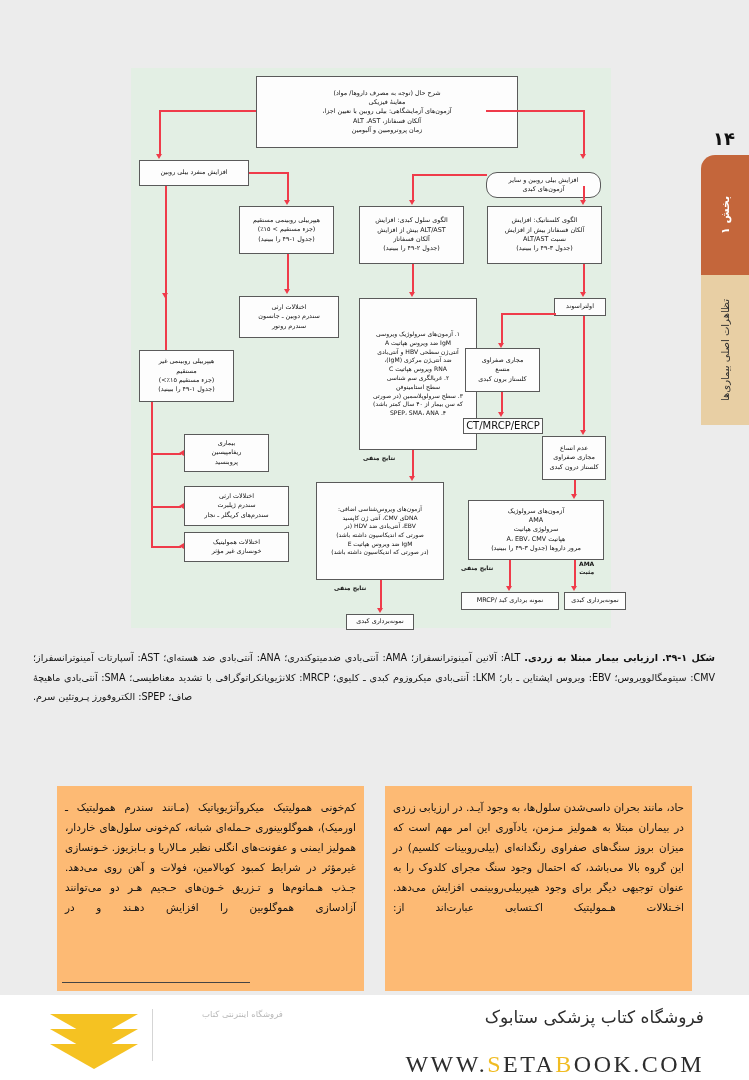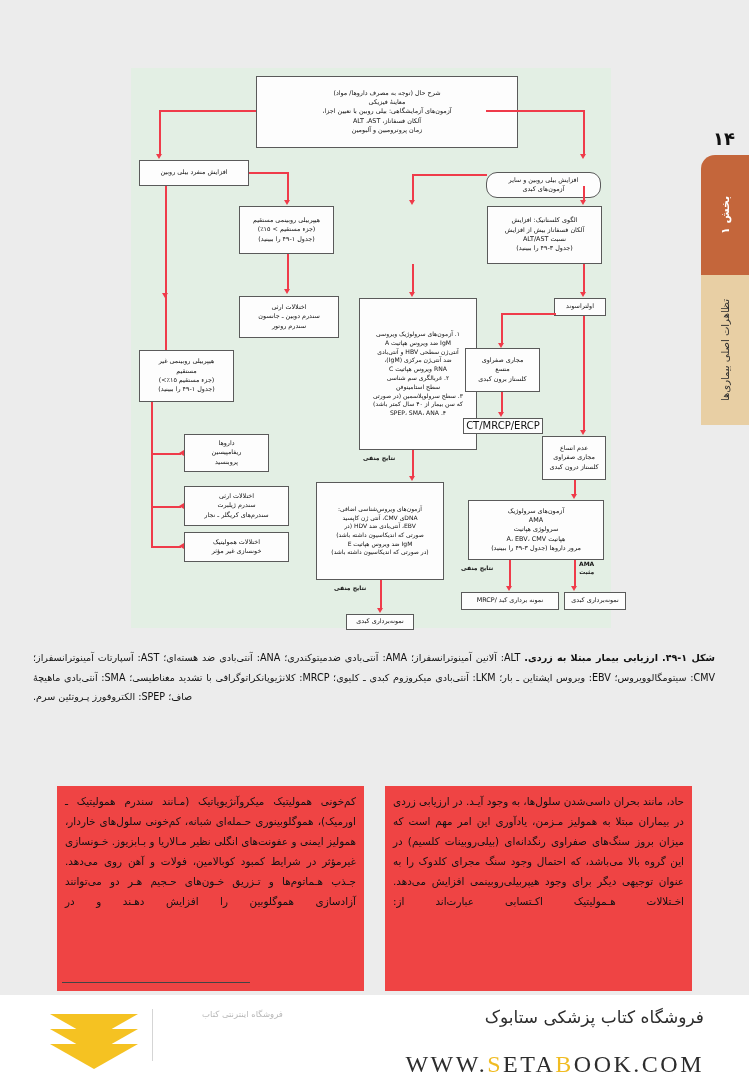--- a/index.html
+++ b/index.html
@@ -78,24 +78,24 @@
     position:absolute;left:33px;top:648px;width:682px;
     font-size:9.6px;line-height:2.05;color:#111;
     text-align:justify;text-align-last:left;
     direction:rtl;
   }
   .caption b{font-weight:bold;}
 
   
   .col{
     position:absolute;top:786px;width:307px;height:205px;
-    background:#ef4444;
+    background:#fdba74;
     font-size:10.4px;line-height:1.92;color:#111;
     text-align:justify;text-align-last:justify;
-    direction:rtl;padding:6px 8px 0 8px;box-sizing:border-box;
+    direction:rtl;padding:12px 8px 0 8px;box-sizing:border-box;
   }
   .col-right{right:57px;}
   .col-left{left:57px;}
   .footnote-rule{
     position:absolute;left:62px;top:982px;width:188px;height:1.2px;background:#444;
   }
 
   
   .footer{
     position:absolute;left:0;bottom:0;width:749px;height:85px;
@@ -171,20 +171,24 @@
 
     <div class="edge h" style="left:281px;top:106px;width:75px;"></div>
     <div class="edge v" style="left:281px;top:106px;height:28px;"></div>
     <div class="arrow down" style="left:278px;top:132px;"></div>
     <div class="edge v" style="left:452px;top:118px;height:16px;"></div>
     <div class="arrow down" style="left:449px;top:132px;"></div>
 
     <div class="node" style="left:108px;top:138px;width:95px;height:48px;white-space:pre-line;">هیپربیلی روبینمی مستقیم
 (جزء مستقیم &gt; ۱۵٪)
 (جدول ۱-۴۹ را ببینید)</div>
+    <div class="node" style="left:228px;top:138px;width:105px;height:58px;white-space:pre-line;">الگوی سلول کبدی: افزایش
+ALT/AST بیش از افزایش
+آلکان فسفاتاز
+(جدول ۲-۴۹ را ببینید)</div>
     <div class="node" style="left:356px;top:138px;width:115px;height:58px;white-space:pre-line;">الگوی کلستاتیک: افزایش
 آلکان فسفاتاز بیش از افزایش
 نسبت ALT/AST
 (جدول ۳-۴۹ را ببینید)</div>
 
     <div class="edge v" style="left:156px;top:186px;height:37px;"></div>
     <div class="arrow down" style="left:153px;top:221px;"></div>
 
     <div class="edge v" style="left:281px;top:196px;height:30px;"></div>
     <div class="arrow down" style="left:278px;top:224px;"></div>
@@ -220,21 +224,21 @@
 (جدول ۱-۴۹ را ببینید)</div>
 
     <div class="edge v" style="left:20px;top:334px;height:146px;"></div>
     <div class="edge h" style="left:20px;top:385px;width:30px;"></div>
     <div class="arrow left" style="left:48px;top:382px;"></div>
     <div class="edge h" style="left:20px;top:438px;width:30px;"></div>
     <div class="arrow left" style="left:48px;top:435px;"></div>
     <div class="edge h" style="left:20px;top:478px;width:30px;"></div>
     <div class="arrow left" style="left:48px;top:475px;"></div>
 
-    <div class="node" style="left:53px;top:366px;width:85px;height:38px;white-space:pre-line;">داروها
+    <div class="node" style="left:53px;top:366px;width:85px;height:38px;white-space:pre-line;">بیماری
 ریفامپیسین
 پروبنسید</div>
     <div class="node" style="left:53px;top:418px;width:105px;height:40px;white-space:pre-line;">اختلالات ارثی
 سندرم ژیلبرت
 سندرم‌های کریگلر ـ نجار</div>
     <div class="node" style="left:53px;top:464px;width:105px;height:30px;white-space:pre-line;">اختلالات همولیتیک
 خونسازی غیر مؤثر</div>
 
     <div class="node" style="left:334px;top:280px;width:75px;height:44px;white-space:pre-line;">مجاری صفراوی
 متسع

